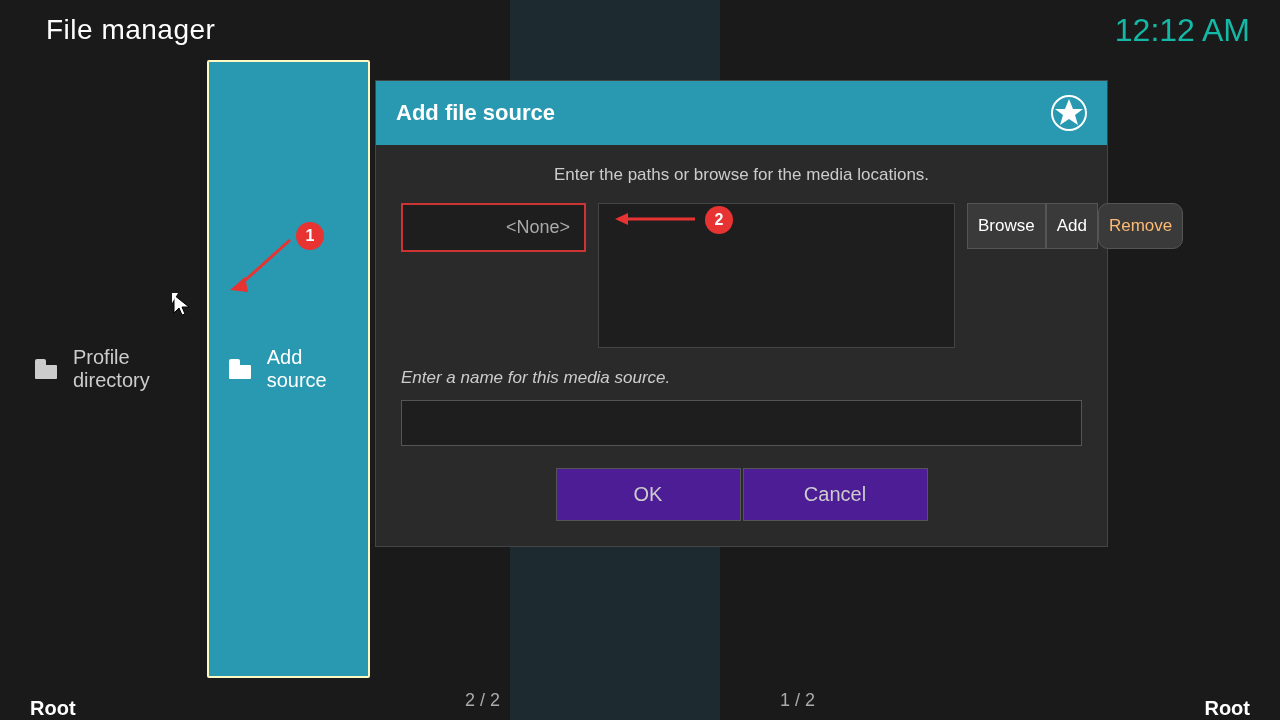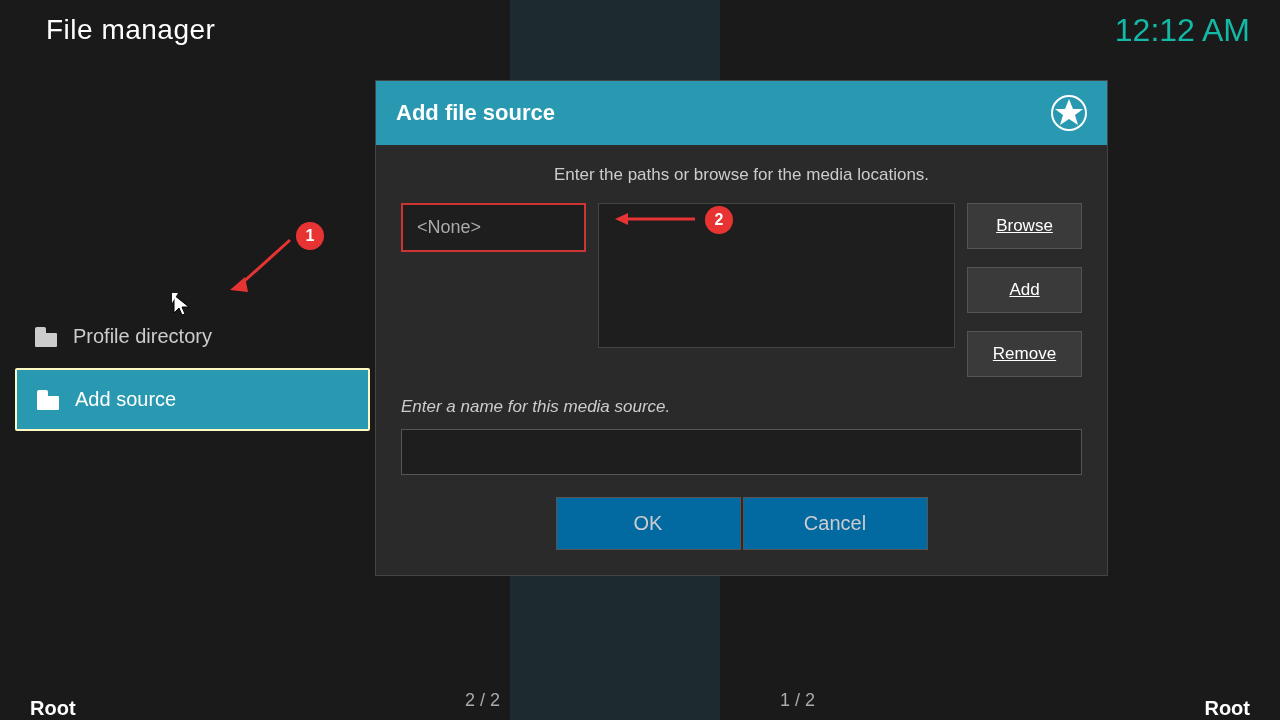--- a/index.html
+++ b/index.html
@@ -74,21 +74,20 @@
 
     
     .sidebar {
       position: absolute;
       left: 0;
       top: 60px;
       bottom: 40px;
       width: 370px;
       background: transparent;
       display: flex;
-      flex-direction: column;
       justify-content: center;
       padding-left: 15px;
     }
 
     .sidebar-item {
       display: flex;
       align-items: center;
       padding: 18px 20px;
       font-size: 20px;
       cursor: pointer;
@@ -253,51 +252,52 @@
     }
 
     .path-input-box {
       border: 2px solid #cc3333;
       background: #1e1e1e;
       color: #aaaaaa;
       padding: 12px 14px;
       font-size: 18px;
       width: 185px;
       flex-shrink: 0;
+      text-align: right;
     }
 
     .path-list-area {
       flex: 1;
       background: #1e1e1e;
       border: 1px solid #444;
       min-height: 145px;
     }
 
     .side-buttons {
       display: flex;
-      flex-direction: column;
-      gap: 18px;
+      flex-direction: row;
+      gap: 0;
       width: 115px;
       flex-shrink: 0;
-      text-decoration: underline;
     }
 
     .dialog-btn {
       background: #3a3a3a;
       border: 1px solid #555;
       color: #ffffff;
       padding: 12px 10px;
       font-size: 17px;
       cursor: pointer;
       text-align: center;
     }
 
     .dialog-btn.disabled {
-      color: #ffffff;
+      color: #fdba74;
       cursor: default;
+      border-radius: 10px;
     }
 
     .name-section {
       margin-top: 20px;
     }
 
     .name-label {
       font-size: 17px;
       color: #cccccc;
       margin-bottom: 12px;
@@ -319,21 +319,21 @@
       margin-top: 22px;
       justify-content: center;
     }
 
     .action-btn {
       width: 185px;
       padding: 14px 10px;
       font-size: 20px;
       cursor: pointer;
       text-align: center;
-      background: #0369a1;
+      background: #4c1d95;
       border: 1px solid #555;
       color: #cccccc;
     }
 
     .action-btn + .action-btn {
       margin-left: 2px;
     }
 
     
     .center-column {

